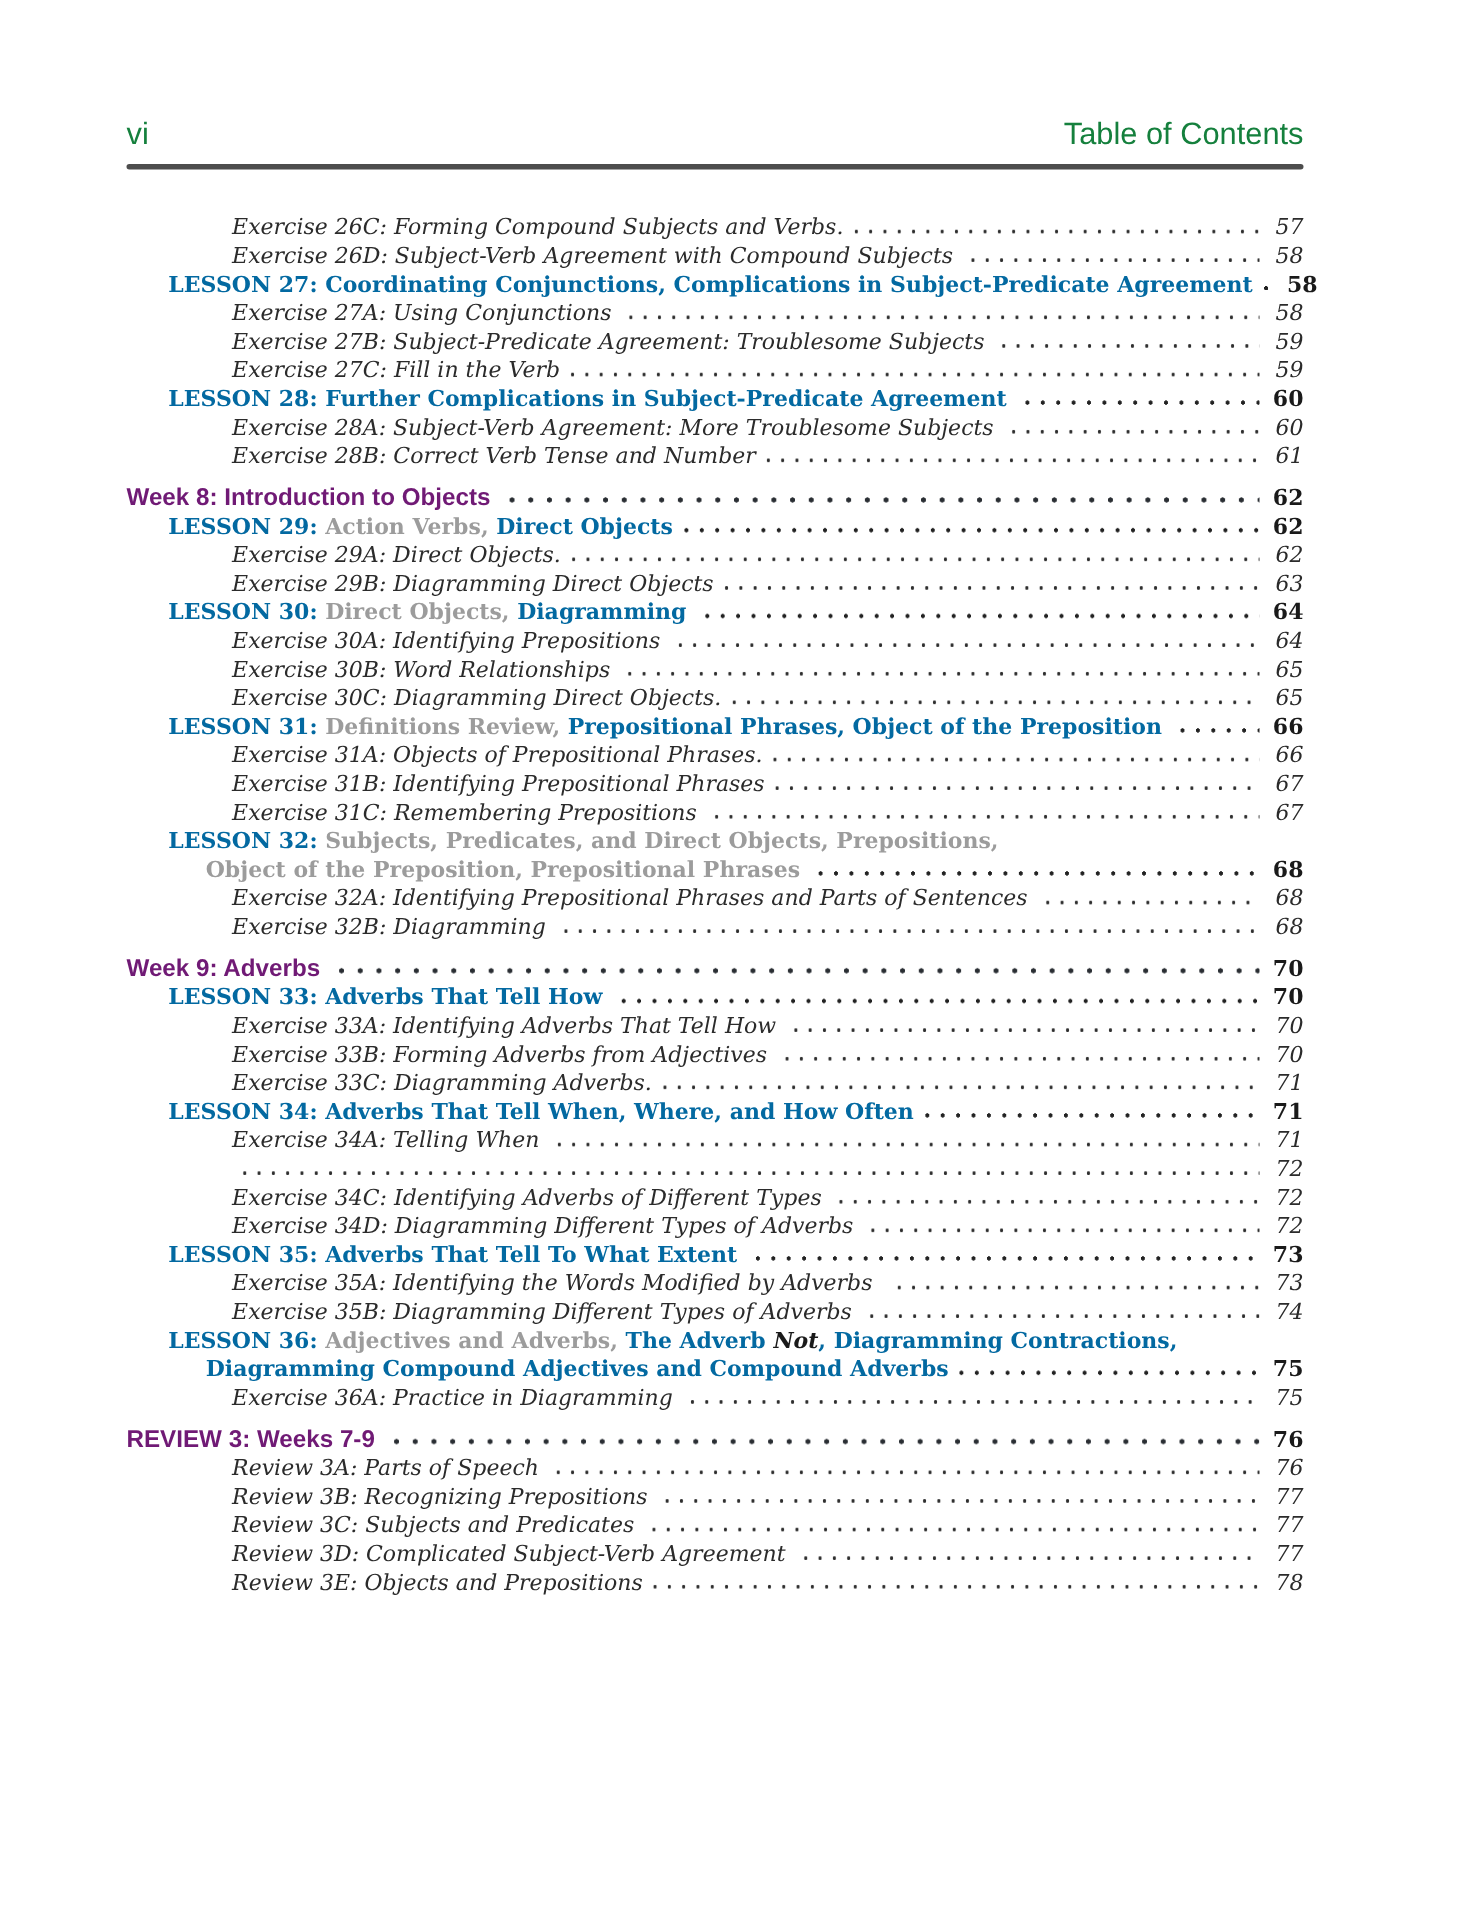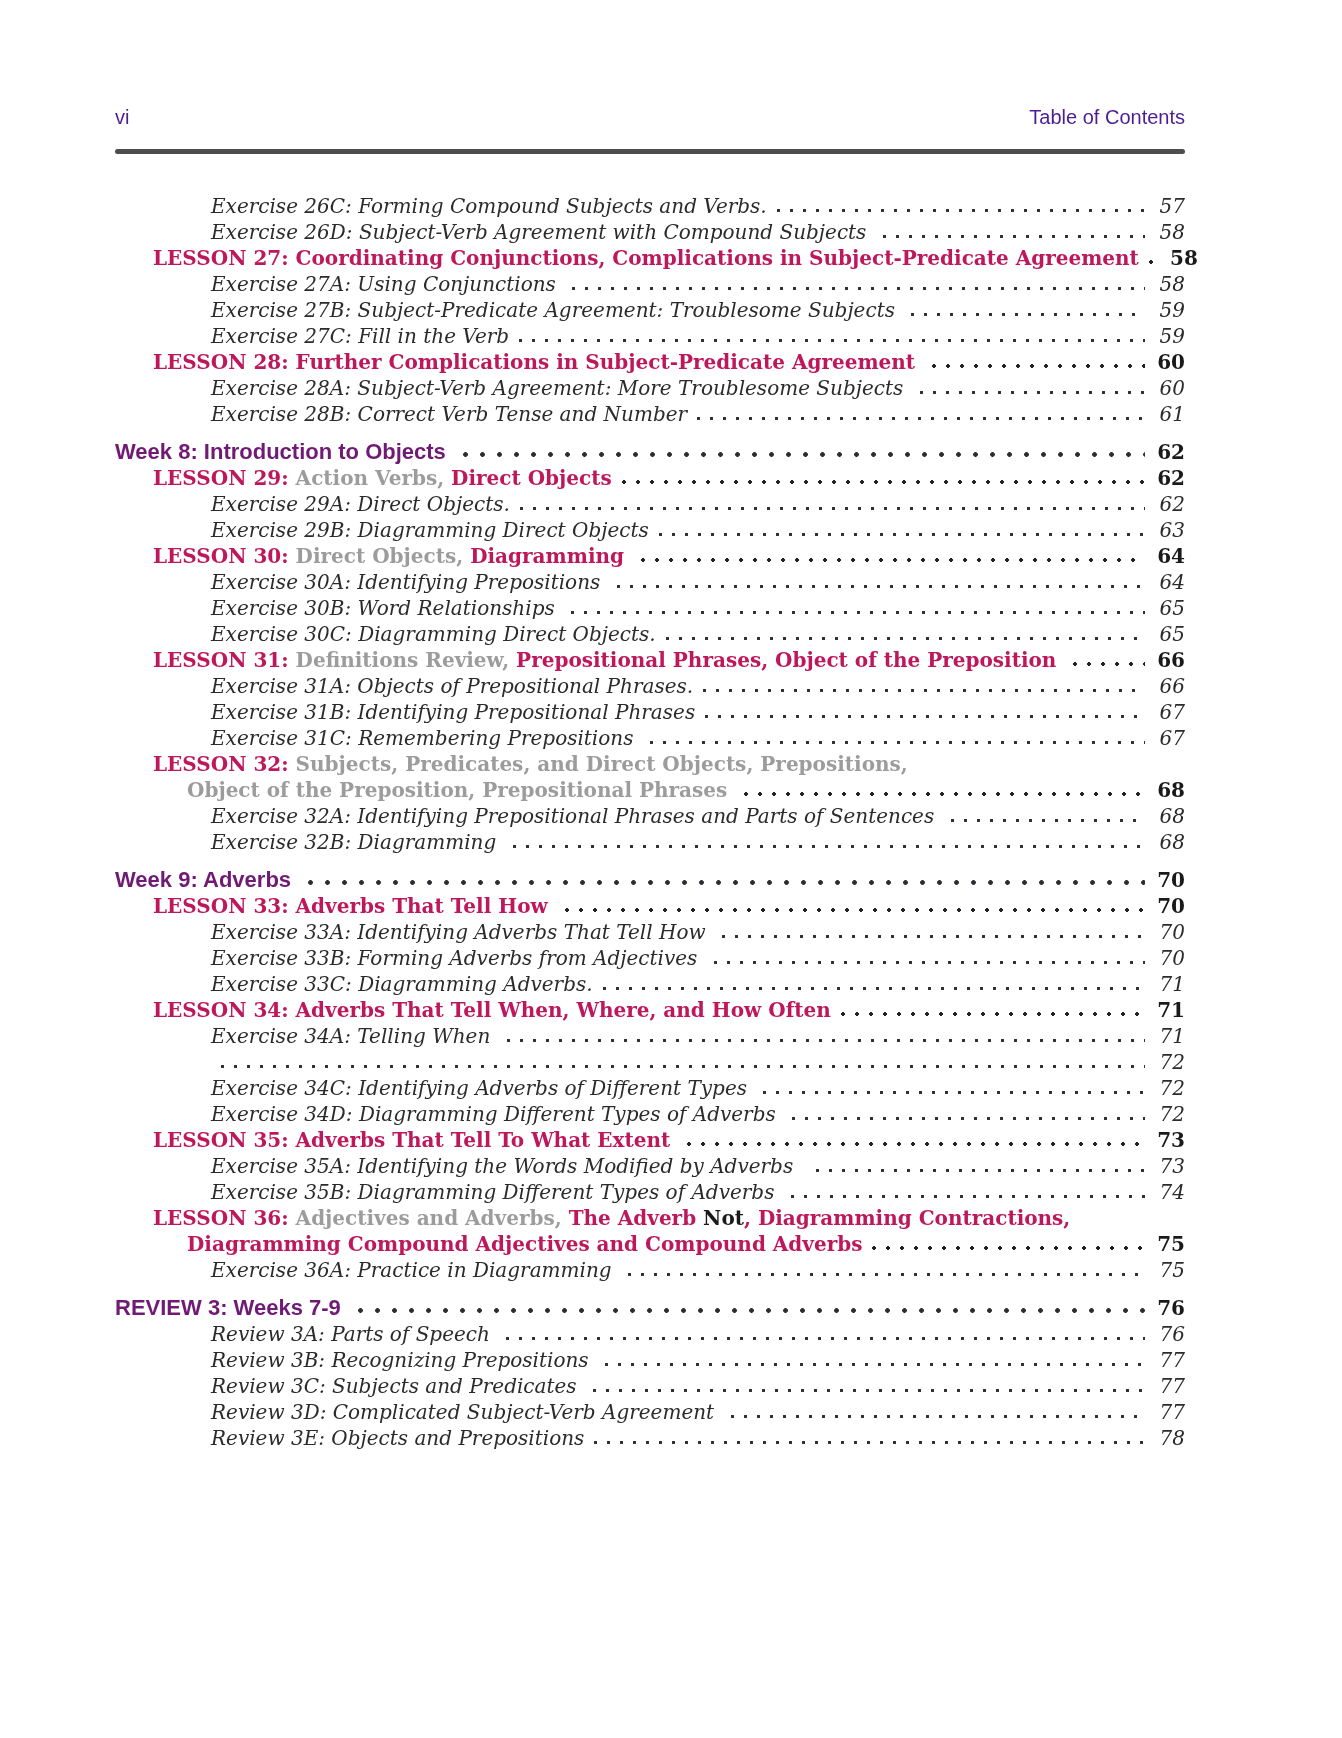--- a/index.html
+++ b/index.html
@@ -14,22 +14,22 @@
   }
   .header-row {
     position: absolute;
     left: 115px;
     width: 1070px;
     top: 106px;
     display: flex;
     justify-content: space-between;
     align-items: baseline;
     font-family: "Liberation Sans", sans-serif;
-    font-size: 20px;
-    color: #4c1d95;
+    font-size: 28px;
+    color: #15803d;
   }
   .header-rule {
     position: absolute;
     left: 115px;
     width: 1070px;
     top: 149px;
     height: 5px;
     background: #4d4d4d;
     border-radius: 3px;
   }
@@ -43,23 +43,23 @@
     display: flex;
     align-items: baseline;
     height: 26px;
     line-height: 26px;
     font-size: 20px;
     white-space: nowrap;
   }
   .row.gap { margin-top: 12px; }
   .seg { flex: 0 0 auto; white-space: pre; }
   .seg.n  { font-weight: normal; color: #2b2b2b; }
-  .seg.b  { font-weight: bold;   color: #be185d; }
+  .seg.b  { font-weight: bold;   color: #0369a1; }
   .seg.g  { font-weight: bold;   color: #9c9c9c; text-align: center; }
-  .seg.bi { font-weight: bold;   color: #1a1a1a; }
+  .seg.bi { font-weight: bold;   font-style: italic; color: #1a1a1a; }
   .row.week {
     font-family: "Liberation Sans", sans-serif;
     font-size: 22px;
   }
   .row.week .seg.b { color: #701a75; }
   .row.lesson   { padding-left: 38px; }
   .row.cont     { padding-left: 72px; }
   .row.exercise { padding-left: 96px; font-style: italic; }
   .leader {
     flex: 1 1 auto;

